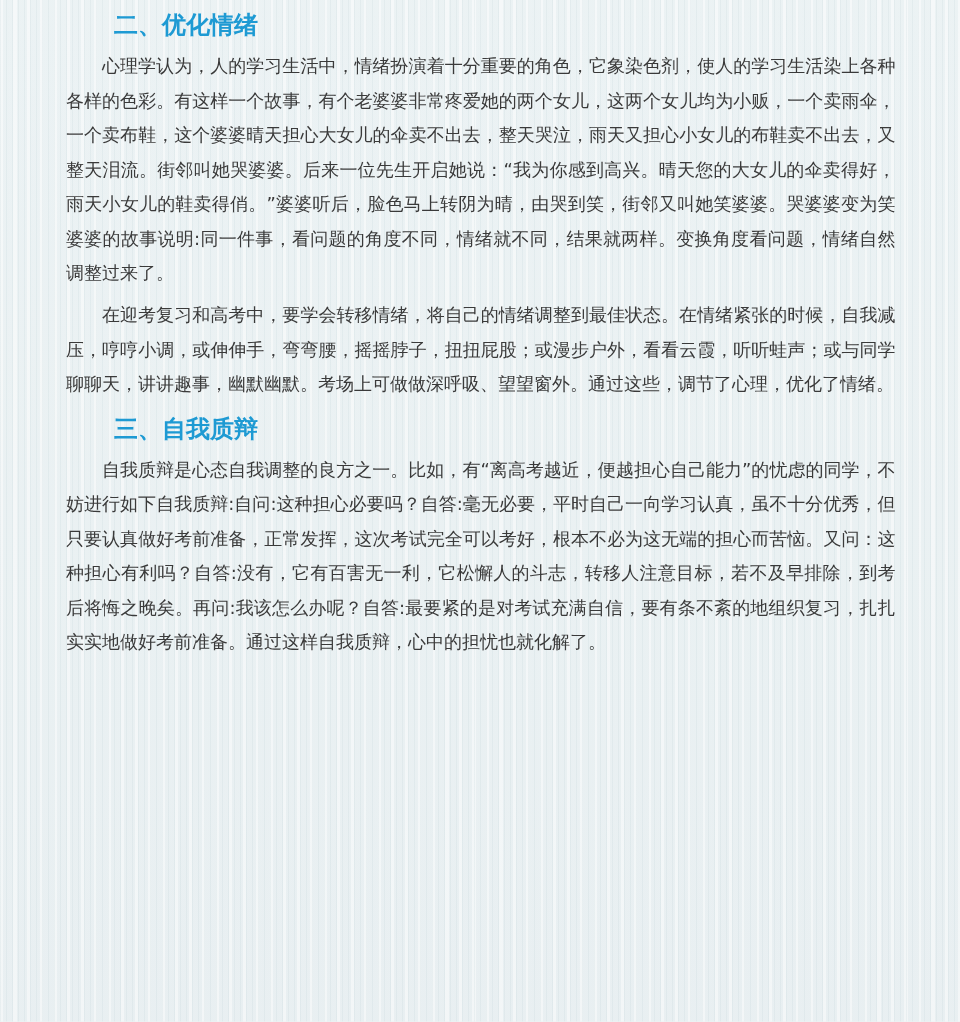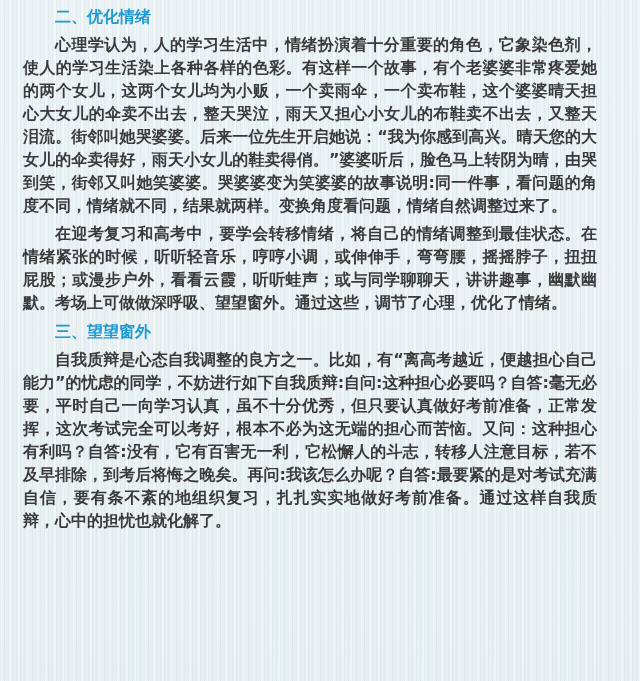--- a/index.html
+++ b/index.html
@@ -19,56 +19,56 @@
         rgba(255, 255, 255, 0.0) 1px, rgba(255, 255, 255, 0.0) 4px),
       repeating-linear-gradient(90deg,
         rgba(255, 255, 255, 0.35) 0px, rgba(255, 255, 255, 0.35) 2px,
         rgba(222, 234, 237, 0.25) 2px, rgba(222, 234, 237, 0.25) 9px),
       linear-gradient(180deg, #f0f5f6 0%, #ecf1f3 100%);
   }
   .doc {
     box-sizing: border-box;
     width: 640px;
     height: 681px;
-    padding: 5px 43px 0 23px;
+    padding: 5px 43px 0 44px;
   }
   .doc h3 {
     font-size: 16px;
     line-height: 23px;
     font-weight: 700;
     color: #1e9ad3;
     margin: 6px 0 0 0;
     text-indent: 2em;
   }
   .doc h3.first {
     margin-top: 0;
   }
   .doc p {
-    font-size: 16px;
+    font-size: 12px;
     line-height: 23px;
-    font-weight: 700;
+    font-weight: 400;
     color: #3a3a3a;
     margin: 5px 0 0 0;
     text-align: justify;
     text-indent: 2em;
     letter-spacing: 0px;
   }
 </style>
 </head>
 <body>
 
 <div class="doc">
 
   <section>
     <h3 class="first">二、优化情绪</h3>
     <p>心理学认为，人的学习生活中，情绪扮演着十分重要的角色，它象染色剂，使人的学习生活染上各种各样的色彩。有这样一个故事，有个老婆婆非常疼爱她的两个女儿，这两个女儿均为小贩，一个卖雨伞，一个卖布鞋，这个婆婆晴天担心大女儿的伞卖不出去，整天哭泣，雨天又担心小女儿的布鞋卖不出去，又整天泪流。街邻叫她哭婆婆。后来一位先生开启她说：“我为你感到高兴。晴天您的大女儿的伞卖得好，雨天小女儿的鞋卖得俏。”婆婆听后，脸色马上转阴为晴，由哭到笑，街邻又叫她笑婆婆。哭婆婆变为笑婆婆的故事说明:同一件事，看问题的角度不同，情绪就不同，结果就两样。变换角度看问题，情绪自然调整过来了。</p>
-    <p>在迎考复习和高考中，要学会转移情绪，将自己的情绪调整到最佳状态。在情绪紧张的时候，听听轻音乐，哼哼小调，或伸伸手，弯弯腰，摇摇脖子，扭扭屁股；或漫步户外，看看云霞，听听蛙声；或与同学聊聊天，讲讲趣事，幽默幽默。考场上可做做深呼吸、望望窗外。通过这些，调节了心理，优化了情绪。</p>
+    <p>在迎考复习和高考中，要学会转移情绪，将自己的情绪调整到最佳状态。在情绪紧张的时候，自我减压，哼哼小调，或伸伸手，弯弯腰，摇摇脖子，扭扭屁股；或漫步户外，看看云霞，听听蛙声；或与同学聊聊天，讲讲趣事，幽默幽默。考场上可做做深呼吸、望望窗外。通过这些，调节了心理，优化了情绪。</p>
   </section>
 
   <section>
-    <h3>三、望望窗外</h3>
+    <h3>三、自我质辩</h3>
   </section>
 
   <section>
     <p>自我质辩是心态自我调整的良方之一。比如，有“离高考越近，便越担心自己能力”的忧虑的同学，不妨进行如下自我质辩:自问:这种担心必要吗？自答:毫无必要，平时自己一向学习认真，虽不十分优秀，但只要认真做好考前准备，正常发挥，这次考试完全可以考好，根本不必为这无端的担心而苦恼。又问：这种担心有利吗？自答:没有，它有百害无一利，它松懈人的斗志，转移人注意目标，若不及早排除，到考后将悔之晚矣。再问:我该怎么办呢？自答:最要紧的是对考试充满自信，要有条不紊的地组织复习，扎扎实实地做好考前准备。通过这样自我质辩，心中的担忧也就化解了。</p>
   </section>
 
 </div>
 
 </body></html>

